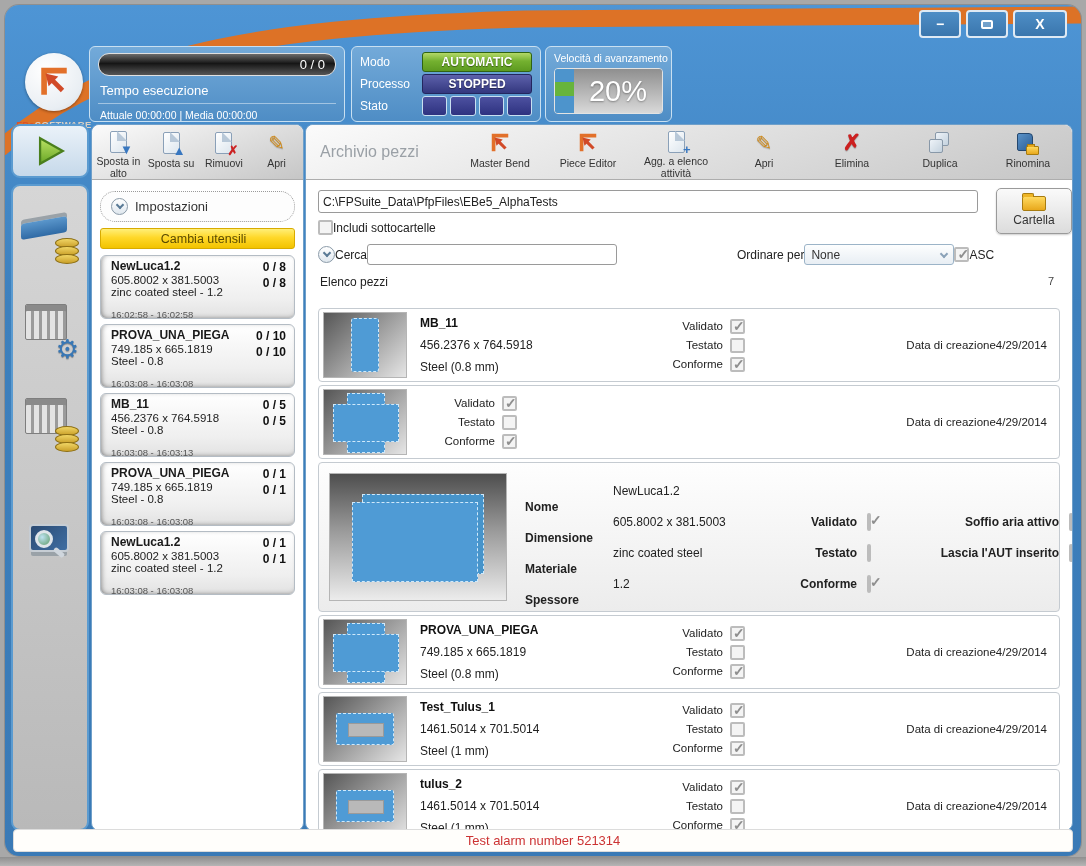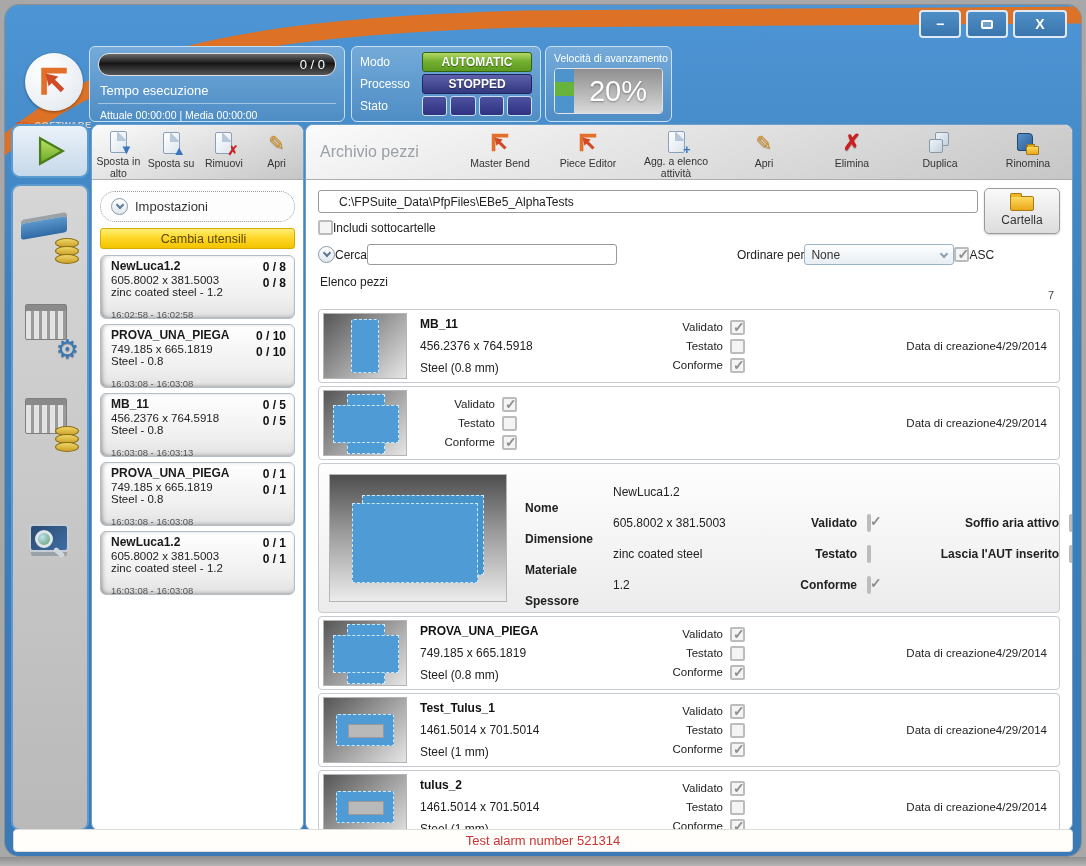--- a/index.html
+++ b/index.html
@@ -136,42 +136,42 @@
   
   .main-panel { position:absolute; left:300px; top:119px; width:768px; height:707px; background:#fff;
     border:1px solid #6f9fc9; border-radius:8px; overflow:hidden; }
   .main-toolbar { height:55px; }
   .main-title { align-self:center; font-size:16px; color:#9aa0a6; padding-left:14px; flex:1; }
   .main-toolbar .tbtn { width:88px; }
 
   .main-body { padding:10px 12px 0; position:relative; }
   .path-row { display:flex; }
   .path-input { width:660px; height:23px; border:1px solid #9a9a9a; border-radius:3px; font-size:12px;
-    padding:0 20px; color:#222; font-family:"Liberation Sans",sans-serif; background:#fff; }
-  .folder-btn { position:absolute; right:12px; top:8px; width:76px; height:46px; border:1px solid #9a9a9a; border-radius:5px;
+    padding:0 4px; color:#222; font-family:"Liberation Sans",sans-serif; background:#fff; }
+  .folder-btn { position:absolute; right:0; top:8px; width:76px; height:46px; border:1px solid #9a9a9a; border-radius:5px;
     background:linear-gradient(180deg,#fafafa,#dcdcdc); display:flex; flex-direction:column; align-items:center; justify-content:center; gap:2px;
     font-size:12px; color:#333; cursor:pointer; box-shadow:0 1px 2px rgba(0,0,0,.2); }
   .folder-ico { position:relative; width:24px; height:15px; background:linear-gradient(180deg,#ffd95e,#e8a81c);
     border:1px solid #a87c10; border-radius:2px; }
   .folder-ico::before { content:""; position:absolute; left:-1px; top:-4px; width:10px; height:3px;
     background:#eeb526; border:1px solid #a87c10; border-bottom:none; border-radius:2px 2px 0 0; }
 
   .chkrow-inline { display:flex; align-items:center; margin-top:7px; }
   .cb { width:15px; height:15px; border:2px solid #bcbcbc; background:#f4f4f4; border-radius:2px; position:relative; flex:none; cursor:pointer; }
   .cb[data-checked="true"]::after { content:"\2713"; position:absolute; left:1px; top:-3px; font-size:14px; font-weight:bold; color:#8f8f8f; }
   .small-label { font-size:12px; color:#222; }
 
   .search-row { display:flex; align-items:center; margin-top:9px; }
   .search-input { width:250px; height:21px; border:1px solid #9a9a9a; border-radius:3px; font-size:12px; padding:0 6px; }
   .sort-label { margin-left:120px; }
   .select { width:150px; height:21px; border:1px solid #9cb4c8; border-radius:3px; background:linear-gradient(180deg,#fdfefe,#e8eef4);
     display:flex; align-items:center; font-size:12px; color:#333; padding:0 6px; cursor:pointer; }
   .select .chev { border-color:#8aa2b8; margin-left:auto; margin-top:-2px; }
 
-  .list-header { display:flex; margin:10px 2px 8px; font-size:12px; color:#222;flex-direction:column; }
+  .list-header { display:flex; margin:10px 2px 19px; font-size:12px; color:#222; }
   .list-count { margin-left:auto; font-size:11px; color:#444; padding-right:4px; }
 
   .pieces { display:flex; flex-direction:column; gap:3px; }
   .piece-row { border:1px solid #c5cbd1; border-radius:4px; background:#fff; height:74px; display:flex; align-items:center; padding:2px 4px; }
   .thumb { width:84px; height:66px; border:1px solid #b5b5b5; background:linear-gradient(135deg,#565656,#8f8f8f 40%,#e6e6e6);
     display:flex; align-items:center; justify-content:center; flex:none; position:relative; overflow:hidden; }
   .pinfo { margin-left:13px; width:215px; display:flex; flex-direction:column; justify-content:space-between; height:62px; padding:2px 0; }
   .pname { font-size:12px; font-weight:bold; color:#111; }
   .pdims, .pmat { font-size:12px; color:#222; }
   .pchecks { display:flex; flex-direction:column; gap:4px; width:110px; }

